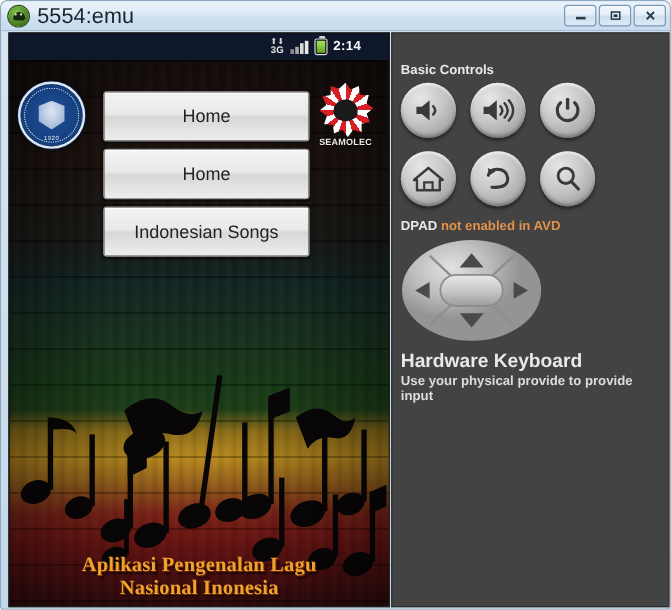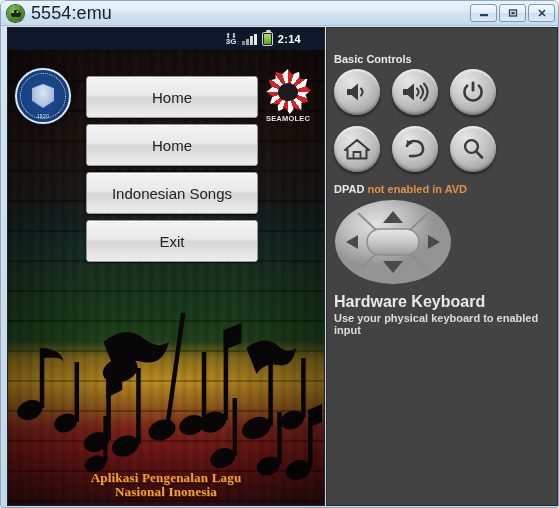--- a/index.html
+++ b/index.html
@@ -233,21 +233,21 @@
 
   
   .notes { position:absolute; left:0; right:0; bottom:0; height:235px; pointer-events:none; }
   .notes svg { display:block; width:100%; height:100%; }
 
   
   .apptitle {
     position:absolute; left:0; right:0; bottom:6px;
     text-align:center;
     font-family: "Liberation Serif", serif;
-    font-weight:bold; font-size:13px; line-height:1.08;
+    font-weight:bold; font-size:17px; line-height:1.08;
     color:#f0a32a;
     text-shadow: 1px 1px 0 #6d2405, 2px 2px 2px rgba(0,0,0,.85);
     letter-spacing:.2px;
   }
 
   
   .panel {
     position:absolute; left:325px; top:26px;
     width:232px; height:479px;
     background:#434343;
@@ -399,23 +399,20 @@
       <div class="menu">
         <div class="mbtn">
           <span>Home</span>
         </div>
         <div class="mbtn">
           <span>Home</span>
         </div>
         <div class="mbtn">
           <span>Indonesian Songs</span>
         </div>
-        <div class="mbtn">
-          <span>Exit</span>
-        </div>
       </div>
 
       <div class="apptitle">
         <div>Aplikasi Pengenalan Lagu</div>
         <div>Nasional Inonesia</div>
       </div>
     </div>
   </div>
 
   <div class="panel">
@@ -504,17 +501,17 @@
 
         <path d="M59 12 L69 24 L49 24 Z" fill="#4a4a4a"></path>
         <path d="M59 74 L69 62 L49 62 Z" fill="#4a4a4a"></path>
         <path d="M12 43 L24 36 L24 50 Z" fill="#4a4a4a"></path>
         <path d="M106 43 L94 36 L94 50 Z" fill="#4a4a4a"></path>
       </svg>
     </div>
 
     <div class="kb-block">
       <div class="kb-title">Hardware Keyboard</div>
-      <div class="kb-sub">Use your physical keyboard to enabled input</div>
+      <div class="kb-sub">Use your physical provide to provide input</div>
     </div>
 
   </div>
 </div>
 
 </body></html>

